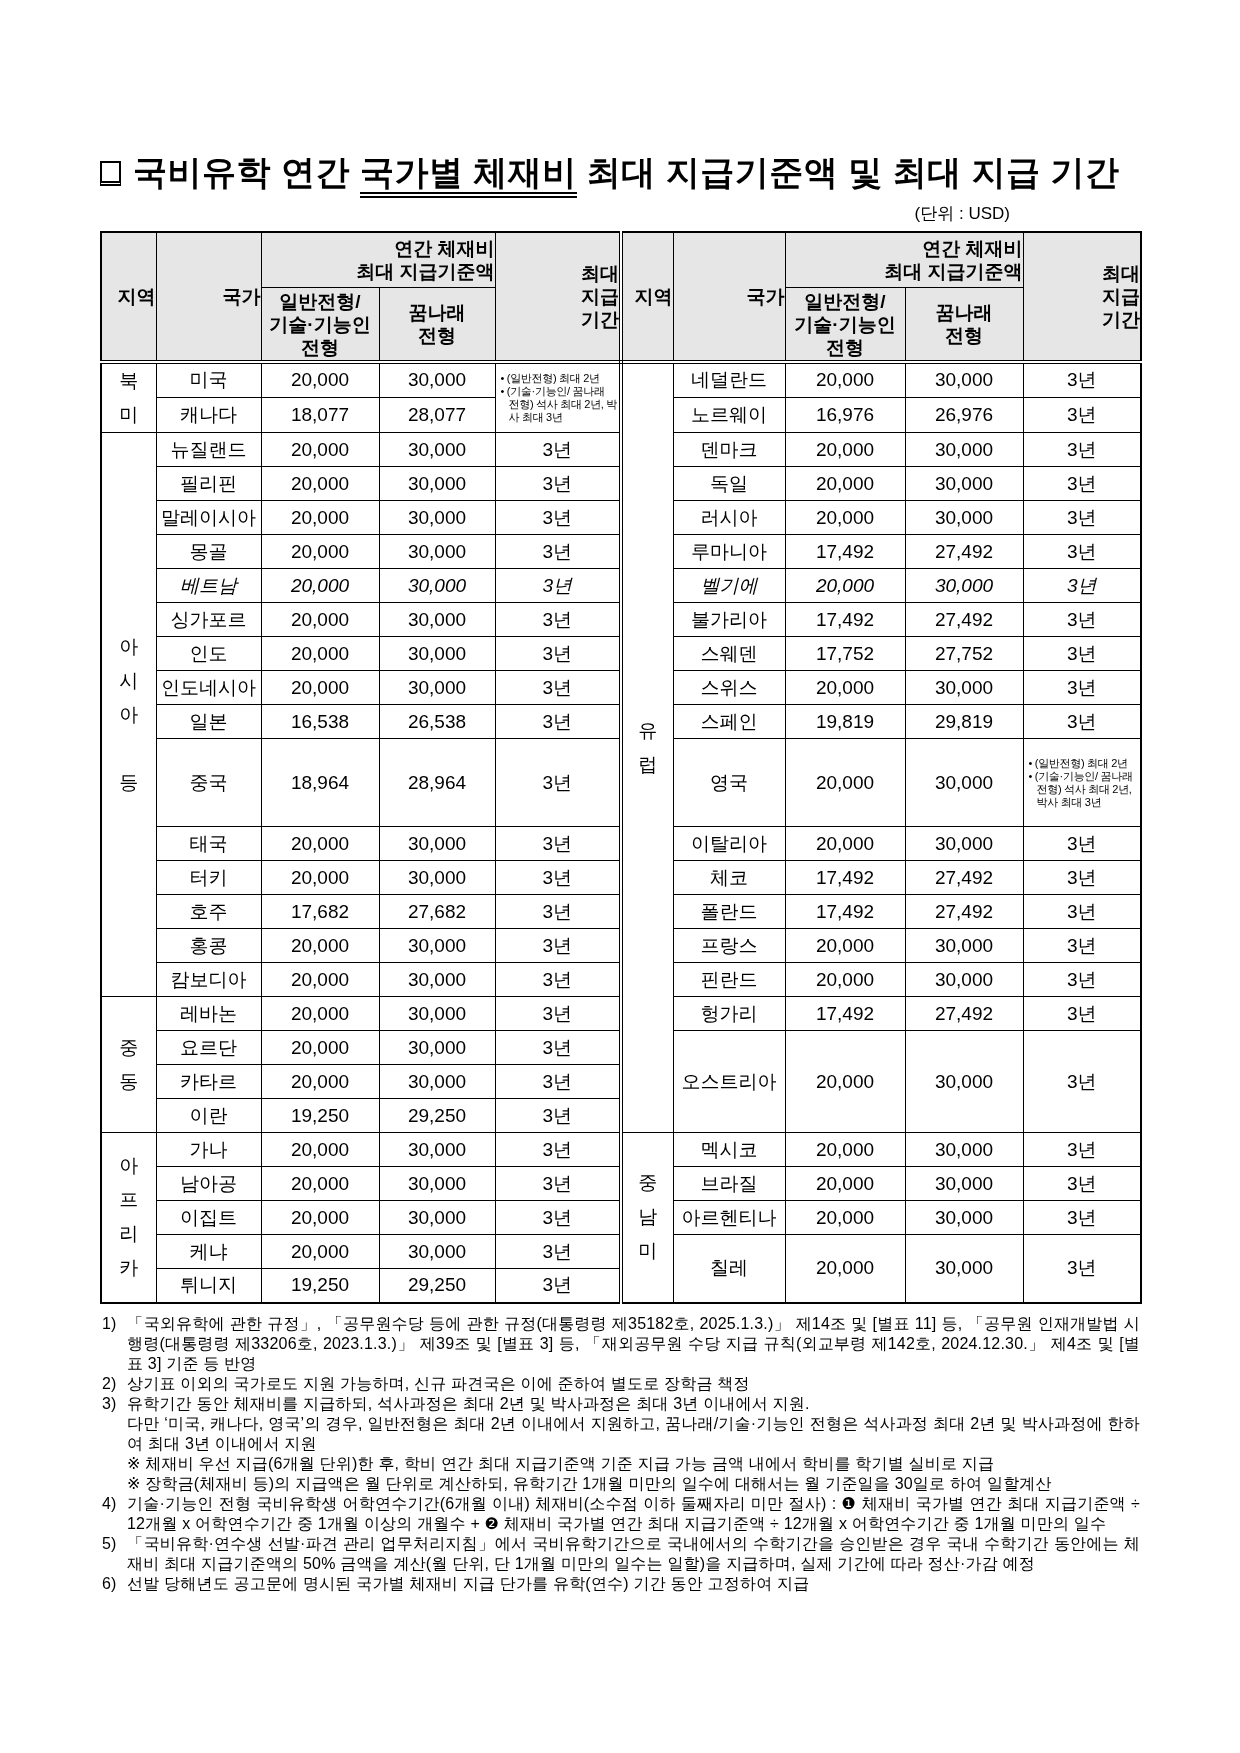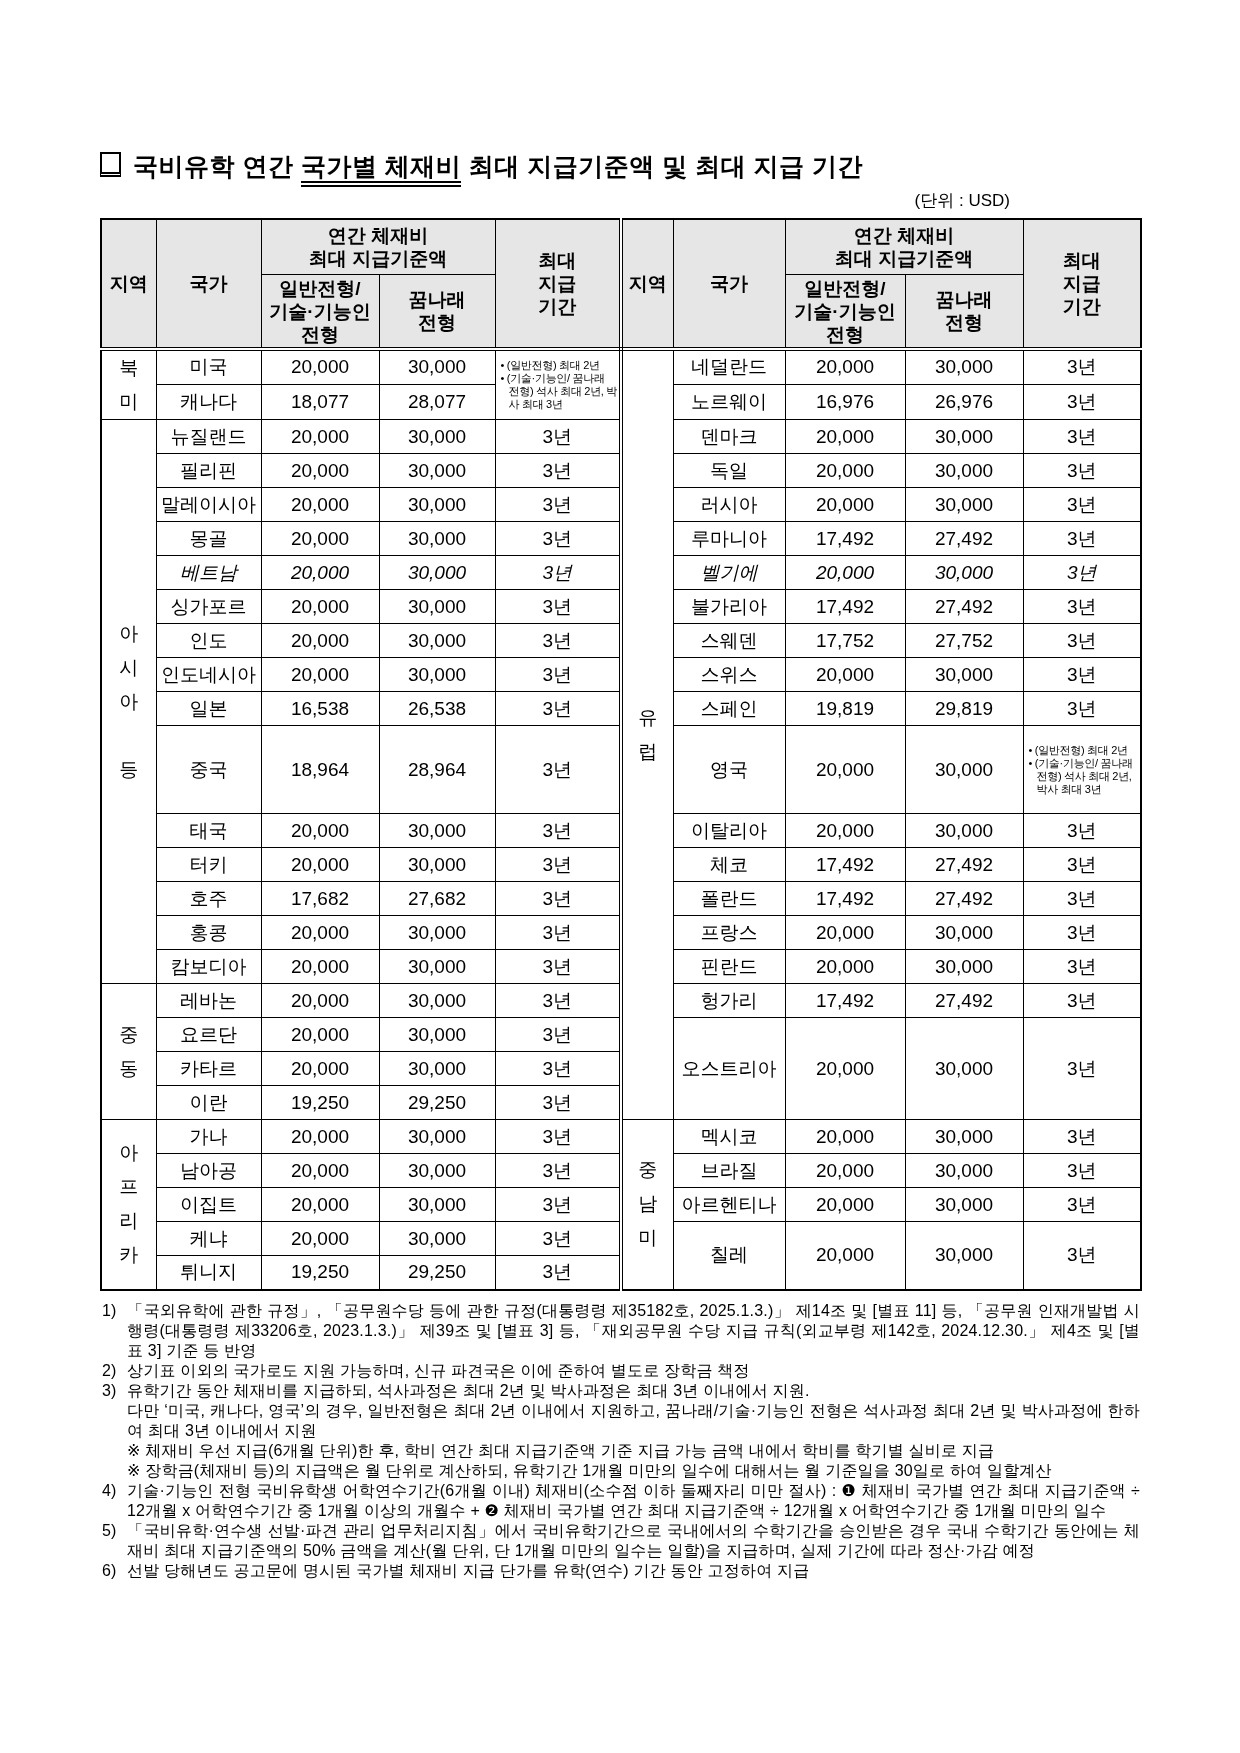--- a/index.html
+++ b/index.html
@@ -4,33 +4,33 @@
 <style>
   html,body{margin:0;padding:0;}
   body{
     width:1240px;height:1753px;background:#ffffff;color:#000;
     font-family:"Liberation Sans","DejaVu Sans",sans-serif;
     position:relative;overflow:hidden;
   }
   .page{position:absolute;left:100px;top:150px;width:1040px;}
 
   
-  .title-row{font-size:25px;font-weight:bold;white-space:nowrap;letter-spacing:0.5px;}
+  .title-row{font-size:34px;font-weight:bold;white-space:nowrap;letter-spacing:0.5px;}
   .chk{display:inline-block;width:17px;height:18px;border:2px solid #000;border-bottom:5px double #000;
        margin-right:12px;vertical-align:-2px;}
   .u2{border-bottom:6px double #000;padding-bottom:1px;}
   .unit{font-size:17px;text-align:right;margin:6px 130px 6px 0;}
 
   
   table.grid{width:1040px;border-collapse:collapse;table-layout:fixed;border:2px solid #000;}
   .grid th,.grid td{border:1px solid #000;padding:0;text-align:center;vertical-align:middle;
        font-size:19px;overflow:hidden;}
   .grid thead th{background:#e6e6e6;font-weight:bold;white-space:pre-line;line-height:23px;
        border-bottom-color:#000;}
-  .grid thead tr.h1 th{height:54px;}
+  .grid thead tr.h1 th{height:54px;text-align:right;}
   .grid thead tr.h2 th{height:72px;}
   .grid thead tr:last-child th, .grid thead th[rowspan]{border-bottom:4px double #000;}
   .sep{border-right:4px double #000 !important;}
   td.region{font-size:19px;}
   .rg-line{height:34px;line-height:34px;}
   td.note{font-size:11px;line-height:13px;text-align:left;vertical-align:middle;padding:2px 1px 2px 4px;}
   .bullet{padding-left:9px;text-indent:-8px;letter-spacing:-0.3px;}
 
   
   .footnotes{margin-top:10px;font-size:16px;line-height:20px;letter-spacing:0.2px;}

